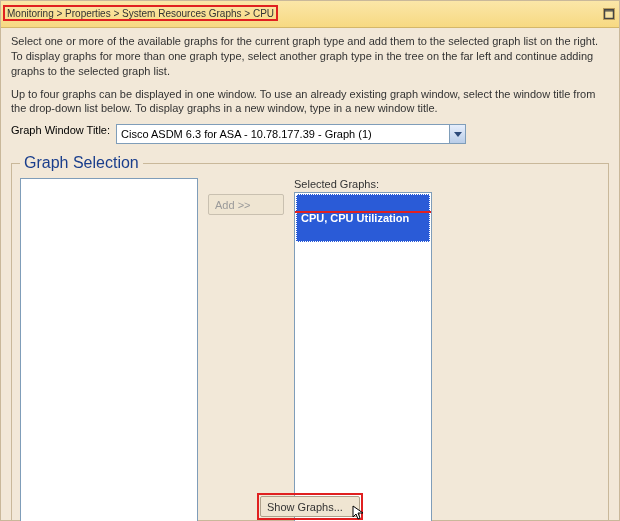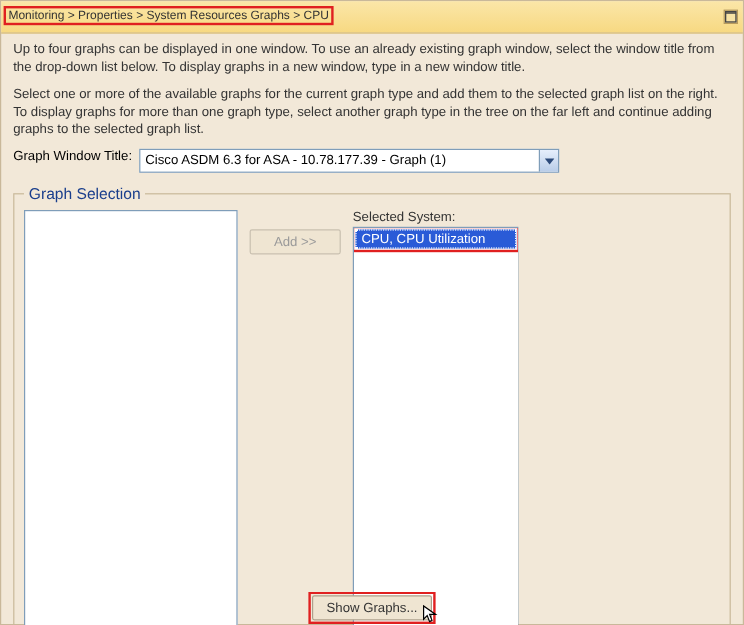--- a/index.html
+++ b/index.html
@@ -98,21 +98,21 @@
   
   fieldset {
     border: 1px solid #c9b89a;
     padding: 6px 8px 10px 8px;
     margin: 0;
     position: relative;
   }
   legend {
     color: #1a3e8c;
     padding: 0 4px;
-    font-size: 13px;
+    font-size: 16px;
   }
 
   .gs-body {
     display: flex;
     gap: 8px;
   }
   .col-label {
     font-size: 11px;
     color: #333;
     margin-bottom: 2px;
@@ -134,21 +134,20 @@
     align-items:center;
   }
   .btn {
     background: #efe5d2;
     border: 1px solid #ada08b;
     border-radius: 2px;
     height: 21px;
     width: 76px;
     display:flex;
     align-items:center;
-    justify-content:center;
     font-family: inherit;
     font-size: 11px;
     color: #333;
     cursor: pointer;
   }
   .btn.disabled {
     color: #9a9a9a;
     border-color: #c9c0b0;
     cursor: default;
   }
@@ -167,24 +166,25 @@
     position: absolute;
     border: 2px solid #e02020;
     pointer-events: none;
   }
   .red-sel {
     top: -2px; left: -2px; right: -2px; height: 22px;
   }
   .sel-item {
     background: #2a5bd7;
     color: #fff;
-    padding: 1px 4px;
+    padding: 17px 4px;
     margin: 1px;
     font-size: 11px;
     border: 1px dotted #fff;
+    font-weight: bold;
   }
 
   
   .bottom-bar {
     position: absolute;
     left: 0; right: 0;
     bottom: 3px;
     display: flex;
     justify-content: center;
   }
@@ -213,22 +213,22 @@
     <div class="title-max">
       <svg viewBox="0 0 8 8">
           <rect x="0.5" y="0.5" width="7" height="7" fill="none" stroke="#444" stroke-width="1"></rect>
           <line x1="0.5" y1="1.5" x2="7.5" y2="1.5" stroke="#444"></line>
         </svg>
     </div>
   </div>
 
   <div class="content">
     <div class="instructions">
+      <p>Select one or more of the available graphs for the current graph type and add them to the selected graph list on the right. To display graphs for more than one graph type, select another graph type in the tree on the far left and continue adding graphs to the selected graph list.</p>
       <p>Up to four graphs can be displayed in one window. To use an already existing graph window, select the window title from the drop-down list below. To display graphs in a new window, type in a new window title.</p>
-      <p>Select one or more of the available graphs for the current graph type and add them to the selected graph list on the right. To display graphs for more than one graph type, select another graph type in the tree on the far left and continue adding graphs to the selected graph list.</p>
     </div>
 
     <div class="row-title">
       <label>Graph Window Title:</label>
       <div class="combo">
         <span>Cisco ASDM 6.3 for ASA - 10.78.177.39 - Graph (1)</span>
         <div class="combo-btn">
           <svg viewBox="0 0 8 8">
               <polygon points="0,2 8,2 4,7" fill="#2c4a7a"></polygon>
             </svg>
@@ -244,21 +244,21 @@
           <div class="listbox"></div>
         </div>
 
         <div class="mid-col">
           <button class="btn disabled">
             <span>Add &gt;&gt;</span>
           </button>
         </div>
 
         <div class="right-col">
-          <span class="col-label">Selected System:</span>
+          <span class="col-label">Selected Graphs:</span>
           <div class="listbox selected-box" style="width:138px">
             <div class="sel-item">CPU, CPU Utilization</div>
             <div class="red-outline red-sel"></div>
           </div>
         </div>
 
       </div>
     </fieldset>
   </div>
 

